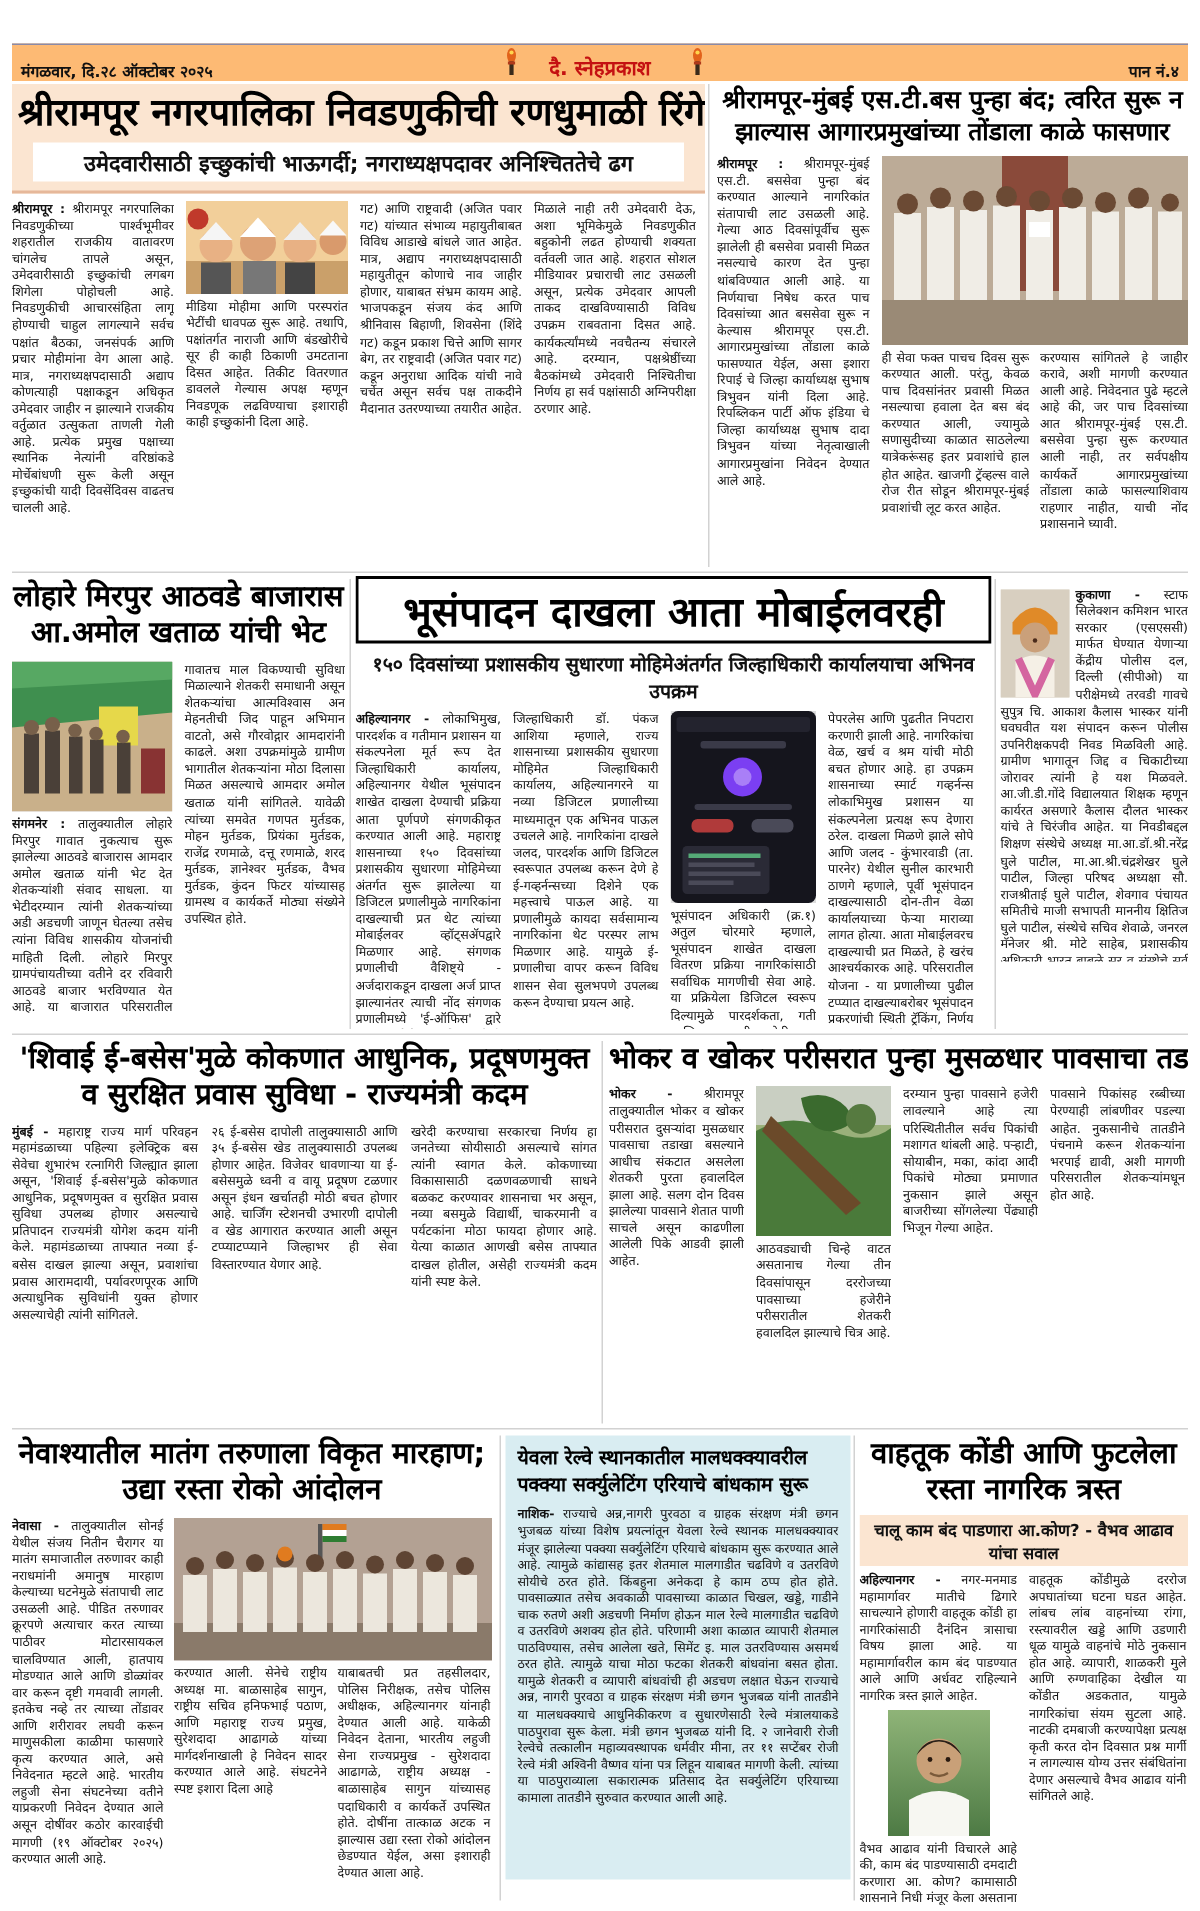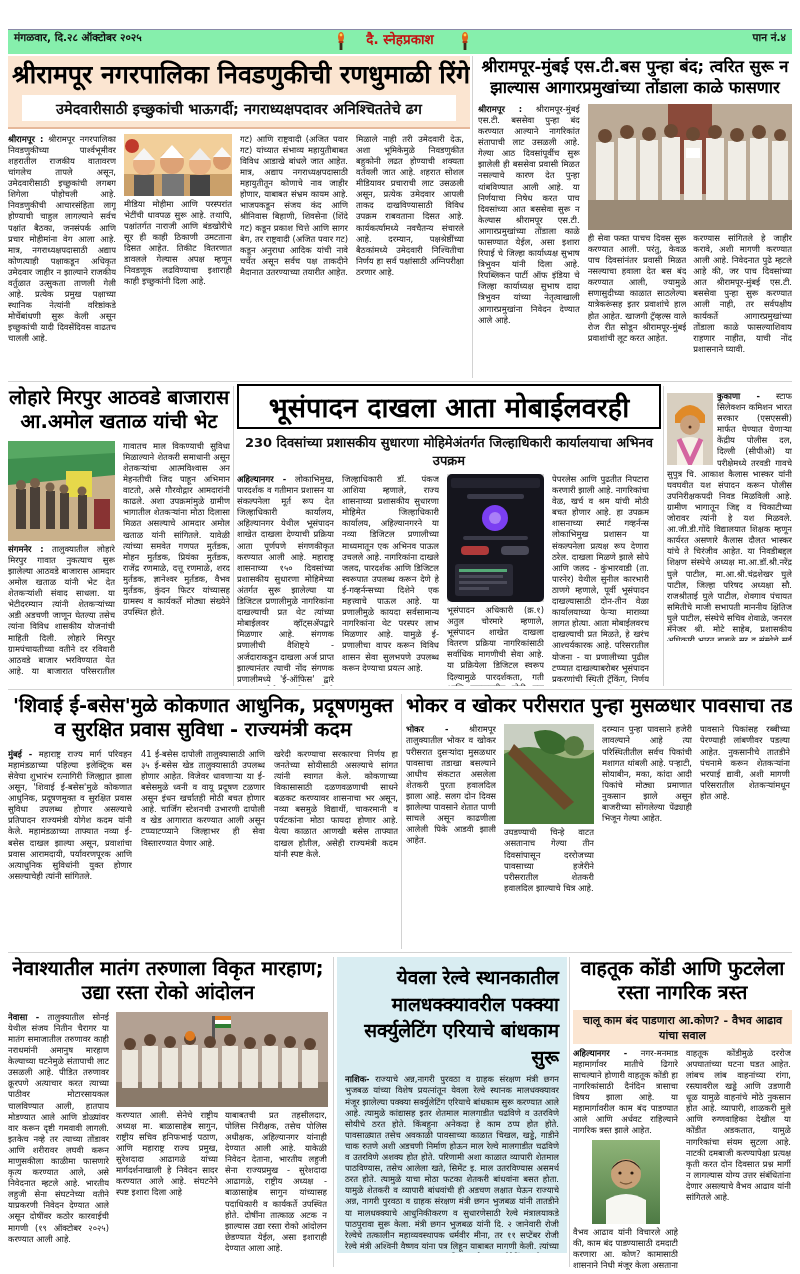--- a/index.html
+++ b/index.html
@@ -1,20 +1,20 @@
 <!DOCTYPE html>
 <html><head>
 <meta charset="utf-8">
 <style>
   html,body{margin:0;padding:0;background:#e9e9e9;}
   .page{position:relative;width:800px;height:1274px;background:#ffffff;overflow:hidden;
         font-family:"DejaVu Sans","Liberation Sans",sans-serif;color:#111;}
   
-  .mast{position:absolute;left:8px;top:29px;width:784px;height:24px;background:#86efac;
-        border-top:1px solid #8a8aa8;display:flex;align-items:flex-start;}
+  .mast{position:absolute;left:8px;top:29px;width:784px;height:24px;background:#fdba74;
+        border-top:1px solid #8a8aa8;display:flex;align-items:flex-end;}
   .mast .date{font-size:10.5px;font-weight:bold;padding-left:6px;white-space:nowrap;}
   .mast .title{position:absolute;left:0;right:0;text-align:center;font-size:13.5px;font-weight:bold;color:#c41111;}
   .mast .pageno{margin-left:auto;font-size:10.5px;font-weight:bold;padding-right:6px;white-space:nowrap;}
   .torch{position:absolute;top:2px;}
   
   .art{position:absolute;overflow:hidden;}
   .cols{display:flex;}
   .col{font-size:8.4px;line-height:1.32;text-align:justify;overflow:hidden;}
   .dl{font-weight:bold;}
   h1,h2,h3{margin:0;font-weight:bold;color:#000;}
@@ -28,21 +28,21 @@
   
   .h2b{font-size:19.5px;line-height:1.25;text-align:center;}
   
   .hbox4{border:2px solid #000;text-align:center;padding:2px 4px;}
   .hbox4 h1{font-size:27px;white-space:nowrap;}
   .sub4{font-size:13px;font-weight:bold;text-align:center;margin-top:4px;}
   
   .h5a{font-size:14.5px;line-height:1.45;text-align:center;}
   
   .box9{background:#d9edf2;padding:7px 8px;}
-  .box9 h2{font-size:19px;line-height:1.4;text-align:right;}
+  .box9 h2{font-size:13px;line-height:1.4;text-align:left;}
   .box9 .col{margin-top:4px;}
   
   .sub10{background:#fbe5d1;font-size:11px;font-weight:bold;text-align:center;padding:2px 1px;margin:4px 0;}
   .rule{position:absolute;background:#d2d2d2;}
 </style>
 </head>
 <body>
 
 <div class="page">
 
@@ -175,21 +175,21 @@
         <b class="dl">संगमनेर :</b> <span>तालुक्यातील लोहारे मिरपुर गावात नुकत्याच सुरू झालेल्या आठवडे बाजारास आमदार अमोल खताळ यांनी भेट देत शेतकऱ्यांशी संवाद साधला. या भेटीदरम्यान त्यांनी शेतकऱ्यांच्या अडी अडचणी जाणून घेतल्या तसेच त्यांना विविध शासकीय योजनांची माहिती दिली. लोहारे मिरपुर ग्रामपंचायतीच्या वतीने दर रविवारी आठवडे बाजार भरविण्यात येत आहे. या बाजारात परिसरातील शेतकरी आपला शेतमाल थेट विक्रीसाठी आणतात.</span>
       </div>
       <div class="col" style="width:107px"><span>गावातच माल विकण्याची सुविधा मिळाल्याने शेतकरी समाधानी असून शेतकऱ्यांचा आत्मविश्वास अन मेहनतीची जिद पाहून अभिमान वाटतो, असे गौरवोद्गार आमदारांनी काढले. अशा उपक्रमांमुळे ग्रामीण भागातील शेतकऱ्यांना मोठा दिलासा मिळत असल्याचे आमदार अमोल खताळ यांनी सांगितले. यावेळी त्यांच्या समवेत गणपत मुर्तडक, मोहन मुर्तडक, प्रियंका मुर्तडक, राजेंद्र रणमाळे, दत्तू रणमाळे, शरद मुर्तडक, ज्ञानेश्वर मुर्तडक, वैभव मुर्तडक, कुंदन फिटर यांच्यासह ग्रामस्थ व कार्यकर्ते मोठ्या संख्येने उपस्थित होते.</span></div>
     </div>
   </section>
 
   <section class="art" style="left:237px;top:384px;width:424px;height:302px">
     <div class="hbox4">
       <h1>भूसंपादन दाखला आता मोबाईलवरही</h1>
     </div>
-    <div class="sub4">230 दिवसांच्या प्रशासकीय सुधारणा मोहिमेअंतर्गत जिल्हाधिकारी कार्यालयाचा अभिनव उपक्रम</div>
+    <div class="sub4">१५० दिवसांच्या प्रशासकीय सुधारणा मोहिमेअंतर्गत जिल्हाधिकारी कार्यालयाचा अभिनव उपक्रम</div>
     <div class="cols" style="gap:8px;margin-top:5px;height:238px">
       <div class="col" style="width:97px"><b class="dl">अहिल्यानगर -</b> <span>लोकाभिमुख, पारदर्शक व गतीमान प्रशासन या संकल्पनेला मूर्त रूप देत जिल्हाधिकारी कार्यालय, अहिल्यानगर येथील भूसंपादन शाखेत दाखला देण्याची प्रक्रिया आता पूर्णपणे संगणकीकृत करण्यात आली आहे. महाराष्ट्र शासनाच्या १५० दिवसांच्या प्रशासकीय सुधारणा मोहिमेच्या अंतर्गत सुरू झालेल्या या डिजिटल प्रणालीमुळे नागरिकांना दाखल्याची प्रत थेट त्यांच्या मोबाईलवर व्हॉट्सॲपद्वारे मिळणार आहे. संगणक प्रणालीची वैशिष्ट्ये - अर्जदाराकडून दाखला अर्ज प्राप्त झाल्यानंतर त्याची नोंद संगणक प्रणालीमध्ये 'ई-ऑफिस' द्वारे करण्यात येईल. संबंधित माहिती व पडताळणी पूर्ण झाल्यावर त्रुटी असल्यास तसे व्हॉट्सॲपद्वारे संबंधित अर्जदार यांना कळवले जाईल.</span></div>
       <div class="col" style="width:97px"><span>जिल्हाधिकारी डॉ. पंकज आशिया म्हणाले, राज्य शासनाच्या प्रशासकीय सुधारणा मोहिमेत जिल्हाधिकारी कार्यालय, अहिल्यानगरने या नव्या डिजिटल प्रणालीच्या माध्यमातून एक अभिनव पाऊल उचलले आहे. नागरिकांना दाखले जलद, पारदर्शक आणि डिजिटल स्वरूपात उपलब्ध करून देणे हे ई-गव्हर्नन्सच्या दिशेने एक महत्त्वाचे पाऊल आहे. या प्रणालीमुळे कायदा सर्वसामान्य नागरिकांना थेट परस्पर लाभ मिळणार आहे. यामुळे ई-प्रणालीचा वापर करून विविध शासन सेवा सुलभपणे उपलब्ध करून देण्याचा प्रयत्न आहे.</span></div>
       <div class="col" style="width:97px">
         <svg class="ph" width="97" height="128" viewBox="0 0 97 128">
           <rect width="97" height="128" rx="5" fill="#15151d"></rect>
           <rect x="4" y="4" width="89" height="10" rx="2" fill="#23232e"></rect>
           <rect x="20" y="20" width="57" height="5" rx="2" fill="#3a3a48"></rect>
           <circle cx="48" cy="44" r="13" fill="#7b3ff2"></circle>
             <circle cx="48" cy="44" r="6" fill="#a97ff7"></circle>
@@ -219,39 +219,39 @@
         <circle cx="23" cy="34" r="1.5" fill="#4a2a1a"></circle>
       </svg>
       <b class="dl">कुकाणा -</b> <span>स्टाफ सिलेक्शन कमिशन भारत सरकार (एसएससी) मार्फत घेण्यात येणाऱ्या केंद्रीय पोलीस दल, दिल्ली (सीपीओ) या परीक्षेमध्ये तरवडी गावचे सुपुत्र चि. आकाश कैलास भास्कर यांनी घवघवीत यश संपादन करून पोलीस उपनिरीक्षकपदी निवड मिळविली आहे. ग्रामीण भागातून जिद्द व चिकाटीच्या जोरावर त्यांनी हे यश मिळवले. आ.जी.डी.गोंदे विद्यालयात शिक्षक म्हणून कार्यरत असणारे कैलास दौलत भास्कर यांचे ते चिरंजीव आहेत. या निवडीबद्दल शिक्षण संस्थेचे अध्यक्ष मा.आ.डॉ.श्री.नरेंद्र घुले पाटील, मा.आ.श्री.चंद्रशेखर घुले पाटील, जिल्हा परिषद अध्यक्षा सौ. राजश्रीताई घुले पाटील, शेवगाव पंचायत समितीचे माजी सभापती माननीय क्षितिज घुले पाटील, संस्थेचे सचिव शेवाळे, जनरल मॅनेजर श्री. मोटे साहेब, प्रशासकीय अधिकारी भारत बाबळे सर व संस्थेचे सर्व मुख्याध्यापक यांनी त्यांच्या निवडीबद्दल अभिनंदन केले. त्याचबरोबर परिसरातून सर्वत्र त्यांचे कौतुक होत आहे.</span>
     </div>
   </section>
 
   <section class="art" style="left:8px;top:694px;width:390px;height:256px">
     <h2 class="h2b">'शिवाई ई-बसेस'मुळे कोकणात आधुनिक, प्रदूषणमुक्त व सुरक्षित प्रवास सुविधा - राज्यमंत्री कदम</h2>
     <div class="cols" style="gap:9px;margin-top:6px;height:192px">
       <div class="col" style="width:124px"><b class="dl">मुंबई -</b> <span>महाराष्ट्र राज्य मार्ग परिवहन महामंडळाच्या पहिल्या इलेक्ट्रिक बस सेवेचा शुभारंभ रत्नागिरी जिल्ह्यात झाला असून, 'शिवाई ई-बसेस'मुळे कोकणात आधुनिक, प्रदूषणमुक्त व सुरक्षित प्रवास सुविधा उपलब्ध होणार असल्याचे प्रतिपादन राज्यमंत्री योगेश कदम यांनी केले. महामंडळाच्या ताफ्यात नव्या ई-बसेस दाखल झाल्या असून, प्रवाशांचा प्रवास आरामदायी, पर्यावरणपूरक आणि अत्याधुनिक सुविधांनी युक्त होणार असल्याचेही त्यांनी सांगितले.</span></div>
-      <div class="col" style="width:124px"><span>41 ई-बसेस दापोली तालुक्यासाठी आणि ३५ ई-बसेस खेड तालुक्यासाठी उपलब्ध होणार आहेत. विजेवर धावणाऱ्या या ई-बसेसमुळे ध्वनी व वायू प्रदूषण टळणार असून इंधन खर्चातही मोठी बचत होणार आहे. चार्जिंग स्टेशनची उभारणी दापोली व खेड आगारात करण्यात आली असून टप्प्याटप्प्याने जिल्हाभर ही सेवा विस्तारण्यात येणार आहे.</span></div>
+      <div class="col" style="width:124px"><span>२६ ई-बसेस दापोली तालुक्यासाठी आणि ३५ ई-बसेस खेड तालुक्यासाठी उपलब्ध होणार आहेत. विजेवर धावणाऱ्या या ई-बसेसमुळे ध्वनी व वायू प्रदूषण टळणार असून इंधन खर्चातही मोठी बचत होणार आहे. चार्जिंग स्टेशनची उभारणी दापोली व खेड आगारात करण्यात आली असून टप्प्याटप्प्याने जिल्हाभर ही सेवा विस्तारण्यात येणार आहे.</span></div>
       <div class="col" style="width:124px"><span>खरेदी करण्याचा सरकारचा निर्णय हा जनतेच्या सोयीसाठी असल्याचे सांगत त्यांनी स्वागत केले. कोकणाच्या विकासासाठी दळणवळणाची साधने बळकट करण्यावर शासनाचा भर असून, नव्या बसमुळे विद्यार्थी, चाकरमानी व पर्यटकांना मोठा फायदा होणार आहे. येत्या काळात आणखी बसेस ताफ्यात दाखल होतील, असेही राज्यमंत्री कदम यांनी स्पष्ट केले.</span></div>
     </div>
   </section>
 
   <section class="art" style="left:406px;top:694px;width:386px;height:256px">
     <h2 class="h2b" style="white-space:nowrap">भोकर व खोकर परीसरात पुन्हा मुसळधार पावसाचा तडाखा</h2>
     <div class="cols" style="gap:8px;margin-top:6px;height:216px">
       <div class="col" style="width:90px"><b class="dl">भोकर -</b> <span>श्रीरामपूर तालुक्यातील भोकर व खोकर परीसरात दुसऱ्यांदा मुसळधार पावसाचा तडाखा बसल्याने आधीच संकटात असलेला शेतकरी पुरता हवालदिल झाला आहे. सलग दोन दिवस झालेल्या पावसाने शेतात पाणी साचले असून काढणीला आलेली पिके आडवी झाली आहेत.</span></div>
       <div class="col" style="width:90px">
         <svg class="ph" width="90" height="100" viewBox="0 0 90 100">
           <rect width="90" height="100" fill="#9ab07a"></rect>
           <rect y="0" width="90" height="26" fill="#c9cfc2"></rect>
           <path d="M0 30 Q25 16 50 30 Q75 40 90 28 L90 100 L0 100 Z" fill="#4a7a3a"></path>
           <path d="M10 20 L70 78 L60 86 L4 30 Z" fill="#6b4a2a"></path>
           <path d="M30 8 Q48 2 60 14 Q70 26 52 30 Q34 32 30 8" fill="#3a6a2e"></path>
           <circle cx="70" cy="22" r="10" fill="#567a40"></circle>
         </svg>
-        <span>उघडण्याची चिन्हे वाटत असतानाच गेल्या तीन दिवसांपासून दररोजच्या पावसाच्या हजेरीने परीसरातील शेतकरी हवालदिल झाल्याचे चित्र आहे.</span>
+        <span>आठवड्याची चिन्हे वाटत असतानाच गेल्या तीन दिवसांपासून दररोजच्या पावसाच्या हजेरीने परीसरातील शेतकरी हवालदिल झाल्याचे चित्र आहे.</span>
       </div>
       <div class="col" style="width:90px"><span>दरम्यान पुन्हा पावसाने हजेरी लावल्याने आहे त्या परिस्थितीतील सर्वच पिकांची मशागत थांबली आहे. पऱ्हाटी, सोयाबीन, मका, कांदा आदी पिकांचे मोठ्या प्रमाणात नुकसान झाले असून बाजरीच्या सोंगलेल्या पेंढ्याही भिजून गेल्या आहेत.</span></div>
       <div class="col" style="width:90px"><span>पावसाने पिकांसह रब्बीच्या पेरण्याही लांबणीवर पडल्या आहेत. नुकसानीचे तातडीने पंचनामे करून शेतकऱ्यांना भरपाई द्यावी, अशी मागणी परिसरातील शेतकऱ्यांमधून होत आहे.</span></div>
     </div>
   </section>
 
   <section class="art" style="left:8px;top:957px;width:320px;height:314px">
     <h2 class="h2b">नेवाश्यातील मातंग तरुणाला विकृत मारहाण; उद्या रस्ता रोको आंदोलन</h2>
     <div class="cols" style="gap:7px;margin-top:6px;height:246px">
       <div class="col" style="width:101px"><b class="dl">नेवासा -</b> <span>तालुक्यातील सोनई येथील संजय नितीन चैरागर या मातंग समाजातील तरुणावर काही नराधमांनी अमानुष मारहाण केल्याच्या घटनेमुळे संतापाची लाट उसळली आहे. पीडित तरुणावर क्रूरपणे अत्याचार करत त्याच्या पाठीवर मोटारसायकल चालविण्यात आली, हातपाय मोडण्यात आले आणि डोळ्यांवर वार करून दृष्टी गमवावी लागली. इतकेच नव्हे तर त्याच्या तोंडावर आणि शरीरावर लघवी करून माणुसकीला काळीमा फासणारे कृत्य करण्यात आले, असे निवेदनात म्हटले आहे. भारतीय लहुजी सेना संघटनेच्या वतीने याप्रकरणी निवेदन देण्यात आले असून दोषींवर कठोर कारवाईची मागणी (१९ ऑक्टोबर २०२५) करण्यात आली आहे.</span></div>

